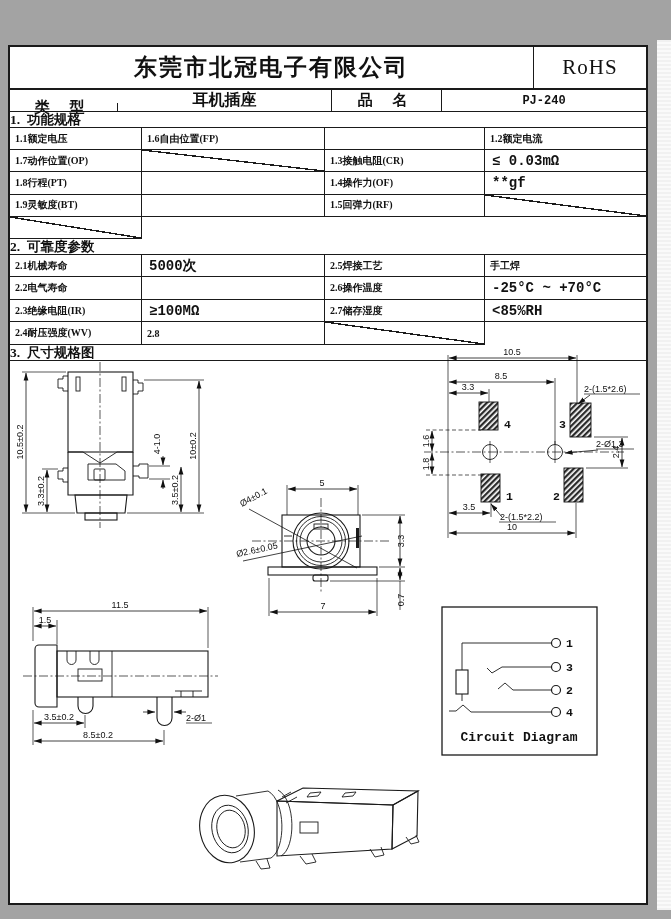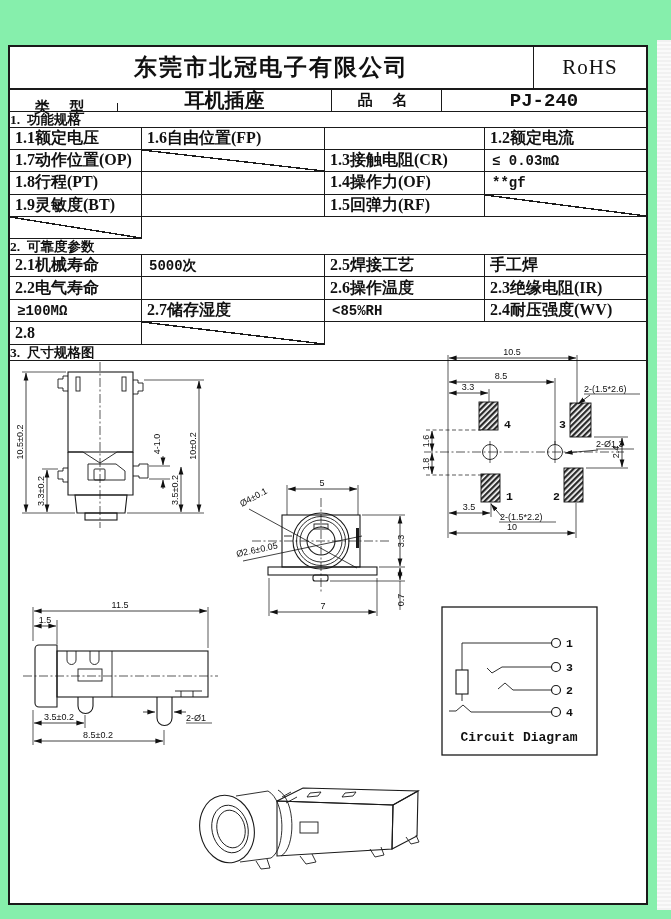--- a/index.html
+++ b/index.html
@@ -1,45 +1,45 @@
 <!DOCTYPE html>
 <html><head>
 <meta charset="utf-8">
 <style>
   html,body{margin:0;padding:0;background:#ffffff;}
-  .page{position:relative;width:671px;height:919px;background:#86efac;overflow:hidden;
+  .page{position:relative;width:671px;height:919px;background:#a3a3a3;overflow:hidden;
         font-family:"Liberation Serif","DejaVu Serif",serif;color:#111;}
   .shadow-strip{position:absolute;right:0;top:40px;width:14px;height:870px;
         background:repeating-linear-gradient(0deg,#f1f1f1 0 2px,#fafafa 2px 4px);}
   .sheet{position:absolute;left:8px;top:45px;width:640px;height:860px;
         border:2px solid #1a1a1a;box-sizing:border-box;background:#fff;}
   
   .hdr{display:flex;height:43px;border-bottom:2px solid #1a1a1a;box-sizing:border-box;}
   .hdr .company{width:523px;border-right:1.5px solid #1a1a1a;display:flex;align-items:center;justify-content:center;
         font-size:23px;font-weight:bold;letter-spacing:2px;}
   .hdr .cert{flex:1;display:flex;align-items:center;justify-content:center;
         font-size:21px;font-weight:500;letter-spacing:1px;}
   
   .typerow{display:flex;height:22px;border-bottom:1.5px solid #1a1a1a;box-sizing:border-box;font-size:15px;font-weight:bold;}
   .typerow>div{border-right:1.2px solid #1a1a1a;display:flex;align-items:center;justify-content:center;box-sizing:border-box;white-space:pre;}
   .typerow .c1{width:108px;letter-spacing:8px;margin-top:13px;}
-  .typerow .c2{width:214px;font-size:20px;}
+  .typerow .c2{width:214px;font-size:16px;}
   .typerow .c3{width:110px;letter-spacing:8px;}
-  .typerow .c4{flex:1;border-right:none;font-family:"Liberation Mono","DejaVu Sans Mono",monospace;font-size:19px;}
+  .typerow .c4{flex:1;border-right:none;font-family:"Liberation Mono","DejaVu Sans Mono",monospace;font-size:12px;}
   
   .sectitle{height:16px;border-bottom:1.2px solid #1a1a1a;box-sizing:border-box;
         font-size:13.5px;font-weight:bold;line-height:15px;padding-left:0;white-space:pre;}
   
   .spec{display:grid;grid-template-columns:132px 183px 160px 1fr;}
   .spec>div{border-right:1.2px solid #1a1a1a;border-bottom:1.2px solid #1a1a1a;box-sizing:border-box;
         display:flex;align-items:center;overflow:hidden;white-space:pre;}
   .spec>div:nth-child(4n){border-right:none;}
   .spec.s1>div{height:22.2px;}
   .spec.s2>div{height:22.5px;}
-  .lc{font-size:16px;font-weight:bold;padding-left:5px;}
+  .lc{font-size:10px;font-weight:bold;padding-left:5px;}
   .vc{font-family:"Liberation Mono","DejaVu Sans Mono",monospace;font-size:14px;font-weight:bold;padding-left:7px;}
   .na{background:linear-gradient(to top right,transparent calc(50% - 0.7px),#1a1a1a calc(50% - 0.7px),#1a1a1a calc(50% + 0.7px),transparent calc(50% + 0.7px));}
   
   svg.drw{position:absolute;left:0;top:0;pointer-events:none;}
   svg.drw text{font-family:"Liberation Sans","DejaVu Sans",sans-serif;font-size:9px;fill:#111;}
   svg.drw text.pin{font-size:11.5px;font-family:"Liberation Mono","DejaVu Sans Mono",monospace;font-weight:bold;}
   svg.drw text.cap{font-size:13px;font-family:"Liberation Mono","DejaVu Sans Mono",monospace;font-weight:600;}
   .ol{fill:none;stroke:#1a1a1a;stroke-width:1.1;}
   .ol2{fill:none;stroke:#1a1a1a;stroke-width:0.9;}
   .dim{fill:none;stroke:#111;stroke-width:0.8;}
@@ -95,20 +95,21 @@
     <div class="sectitle">2.  可靠度参数</div>
     <div class="spec s2">
       <div class="lc">2.1机械寿命</div>
       <div class="vc">5000次</div>
       <div class="lc">2.5焊接工艺</div>
       <div class="lc">手工焊</div>
 
       <div class="lc">2.2电气寿命</div>
       <div class="vc"></div>
       <div class="lc">2.6操作温度</div>
+      <div class="vc">-25°C ~ +70°C</div>
 
       <div class="lc">2.3绝缘电阻(IR)</div>
       <div class="vc">≥100MΩ</div>
       <div class="lc">2.7储存湿度</div>
       <div class="vc">&lt;85%RH</div>
 
       <div class="lc">2.4耐压强度(WV)</div>
       <div class="lc">2.8</div>
       <div class="vc na"></div>
     </div>

